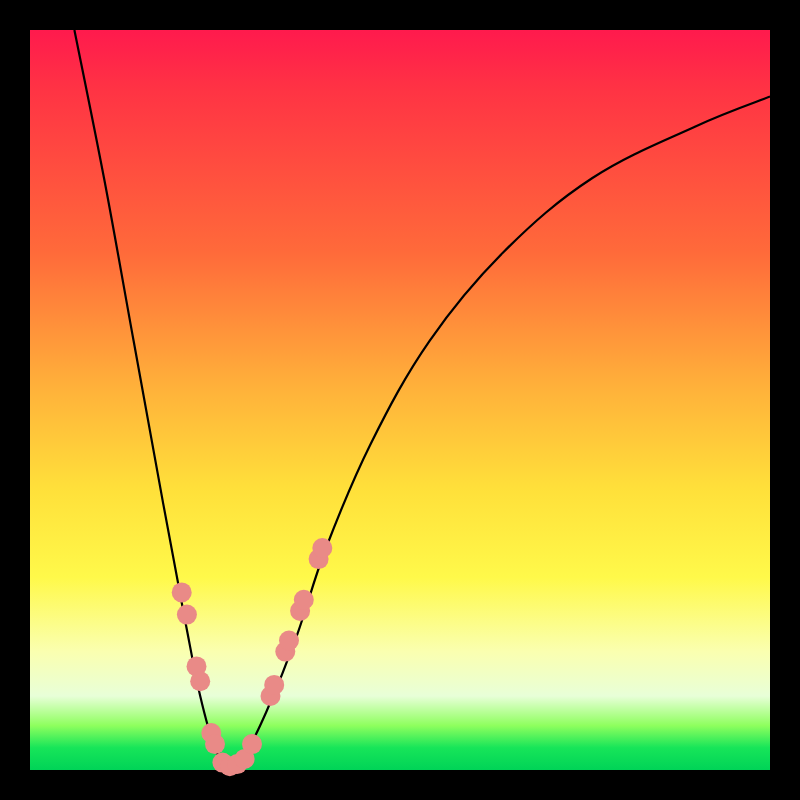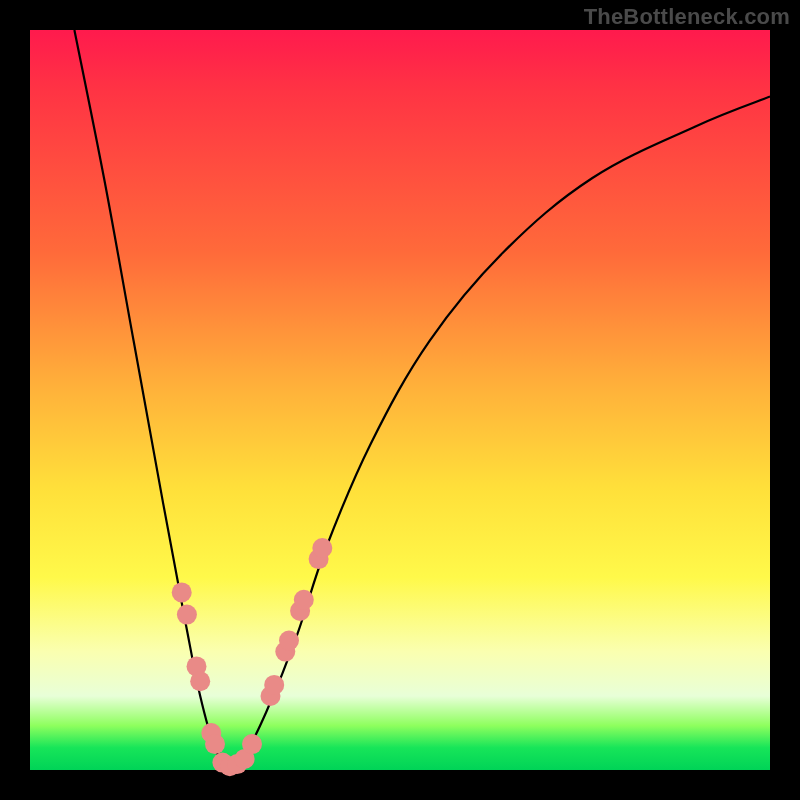--- a/index.html
+++ b/index.html
@@ -95,14 +95,13 @@
         <circle cx="244.2" cy="654.9" r="10" class="bead"></circle>
         <circle cx="255.3" cy="621.6" r="10" class="bead"></circle>
         <circle cx="259.0" cy="610.5" r="10" class="bead"></circle>
         <circle cx="270.1" cy="580.9" r="10" class="bead"></circle>
         <circle cx="273.8" cy="569.8" r="10" class="bead"></circle>
         <circle cx="288.6" cy="529.1" r="10" class="bead"></circle>
         <circle cx="292.3" cy="518.0" r="10" class="bead"></circle>
       </g>
   </svg>
 
-  <div class="watermark">TheBottleneck.com</div>
 </div>
 
 </body></html>

